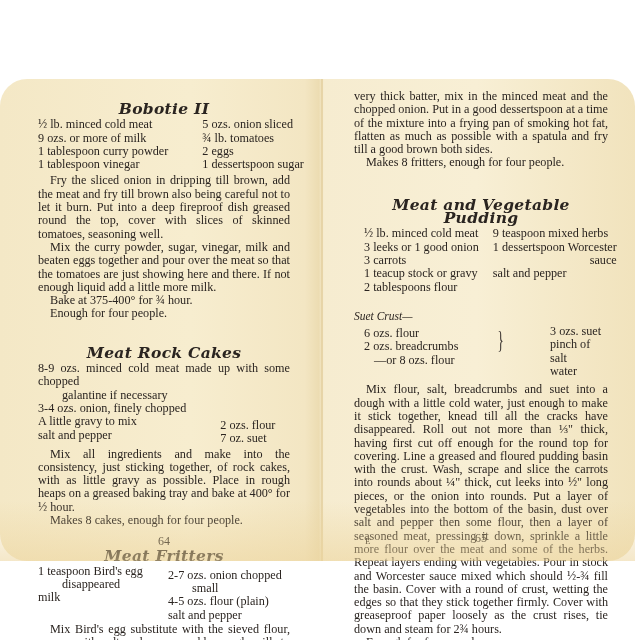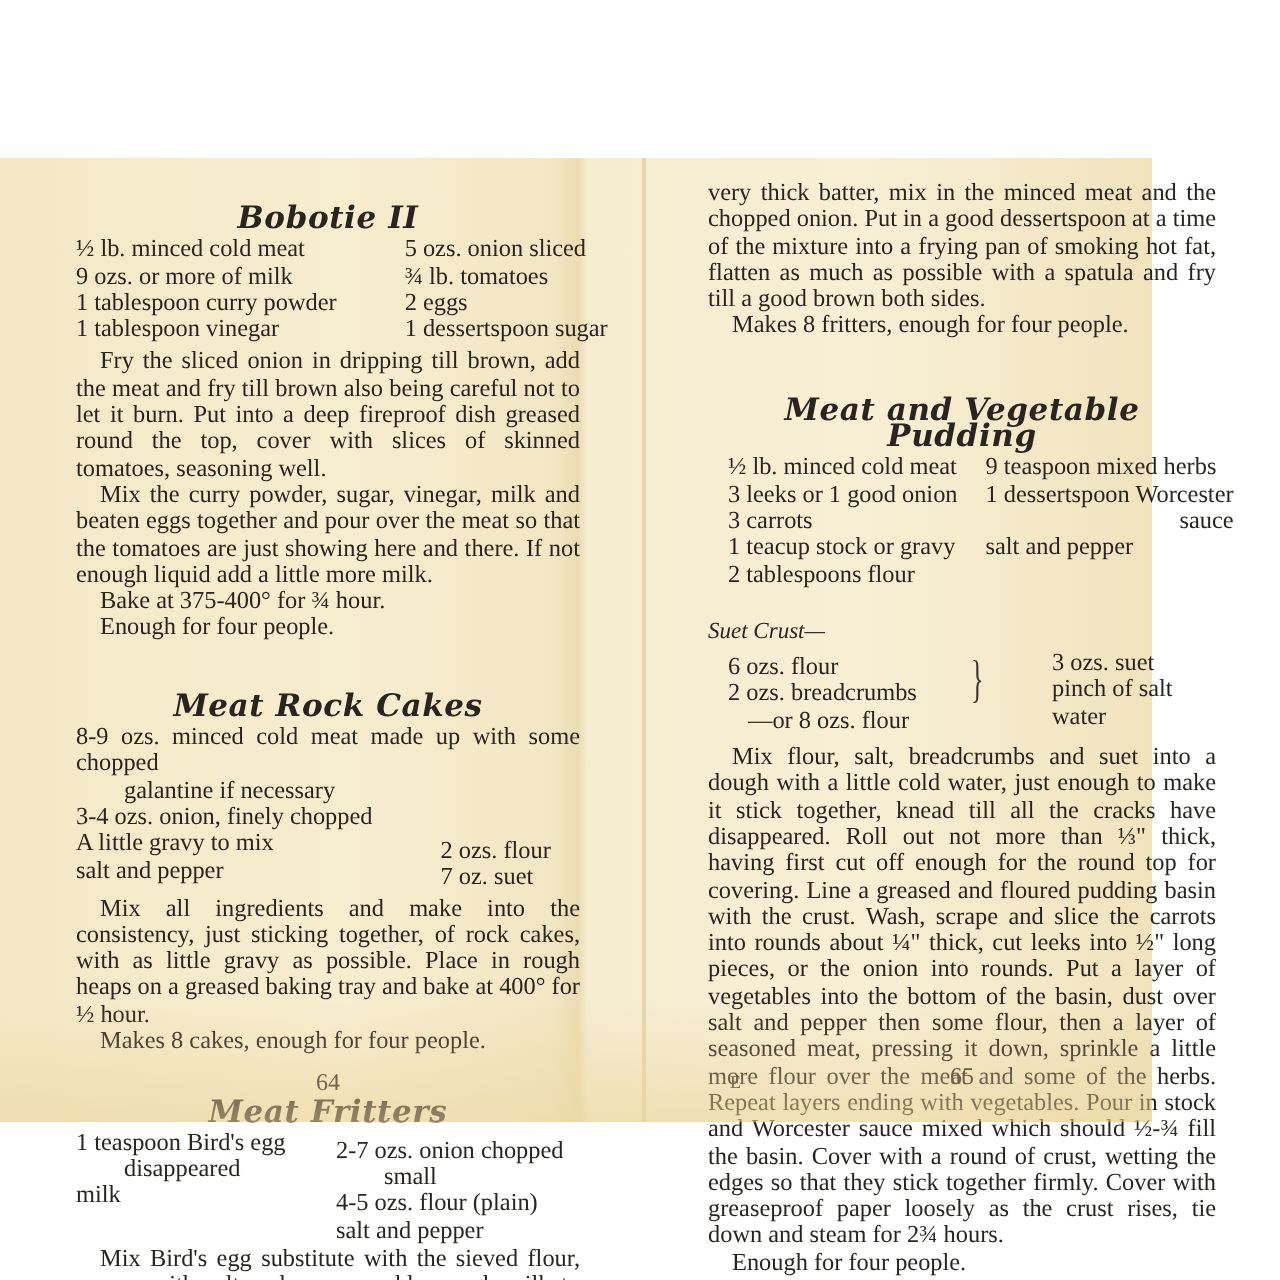--- a/index.html
+++ b/index.html
@@ -1,37 +1,37 @@
 <!DOCTYPE html>
 <html><head>
 <meta charset="utf-8">
 <style>
   html,body{margin:0;padding:0;}
   body{width:640px;height:640px;background:#ffffff;position:relative;overflow:hidden;
        font-family:"Liberation Serif","DejaVu Serif",serif;color:#2a2420;}
-  .book{position:absolute;left:0;top:79px;width:576px;height:482px;
-        background:linear-gradient(90deg,#f4e8c6 0%,#f7edcf 30%,#f3e6c3 48%,#ecdcb2 50.2%,#f6ecd0 51%,#f8efd5 75%,#f1e3bd 100%);}
+  .book{position:absolute;left:0;top:79px;width:635px;height:482px;
+        background:linear-gradient(90deg,#f4e8c6 0%,#f7edcf 30%,#f3e6c3 48%,#ecdcb2 50.2%,#f6ecd0 51%,#f8efd5 75%,#f1e3bd 100%);border-radius:27px;}
   .book:after{content:"";position:absolute;left:0;right:0;bottom:0;height:60px;
         background:linear-gradient(180deg,rgba(240,220,170,0) 0%,rgba(236,212,156,0.55) 100%);pointer-events:none;}
   .spine{position:absolute;left:321px;top:0;width:2px;height:482px;background:#e3d0a0;opacity:.8;}
   .page{position:absolute;top:0;height:482px;font-size:12.2px;line-height:13.3px;}
   .page.left{left:38px;width:252px;}
   .page.right{left:354px;width:254px;}
   .title{font-family:"DejaVu Serif","Liberation Serif",serif;font-style:italic;font-size:15.5px;
          text-align:center;letter-spacing:.3px;margin:0;color:#2a2420;}
   .ing{display:grid;grid-template-columns:1fr 1fr;column-gap:0;}
   .ing .col div{white-space:nowrap;}
   .ind{padding-left:24px;}
   .ind2{padding-left:32px;text-align:right;}
   p{margin:0;text-align:justify;text-indent:12px;}
   p.noind{text-indent:0;}
   .pnum{position:absolute;text-align:center;font-size:12px;}
   .mark{position:absolute;font-size:9px;}
   .sub{font-style:italic;font-size:11.5px;}
-  .crust{display:grid;grid-template-columns:118px 14px 1fr;margin-top:4px;}
+  .crust{display:grid;grid-template-columns:118px 14px 1fr;margin-top:4px;gap:12px;}
   .brace{font-size:26px;line-height:26px;transform:scaleX(.5);color:#3a3430;}
 </style>
 </head>
 <body>
 
 <div class="book">
   <div class="spine"></div>
 
   <div class="page left">
     <div style="height:23px"></div>

